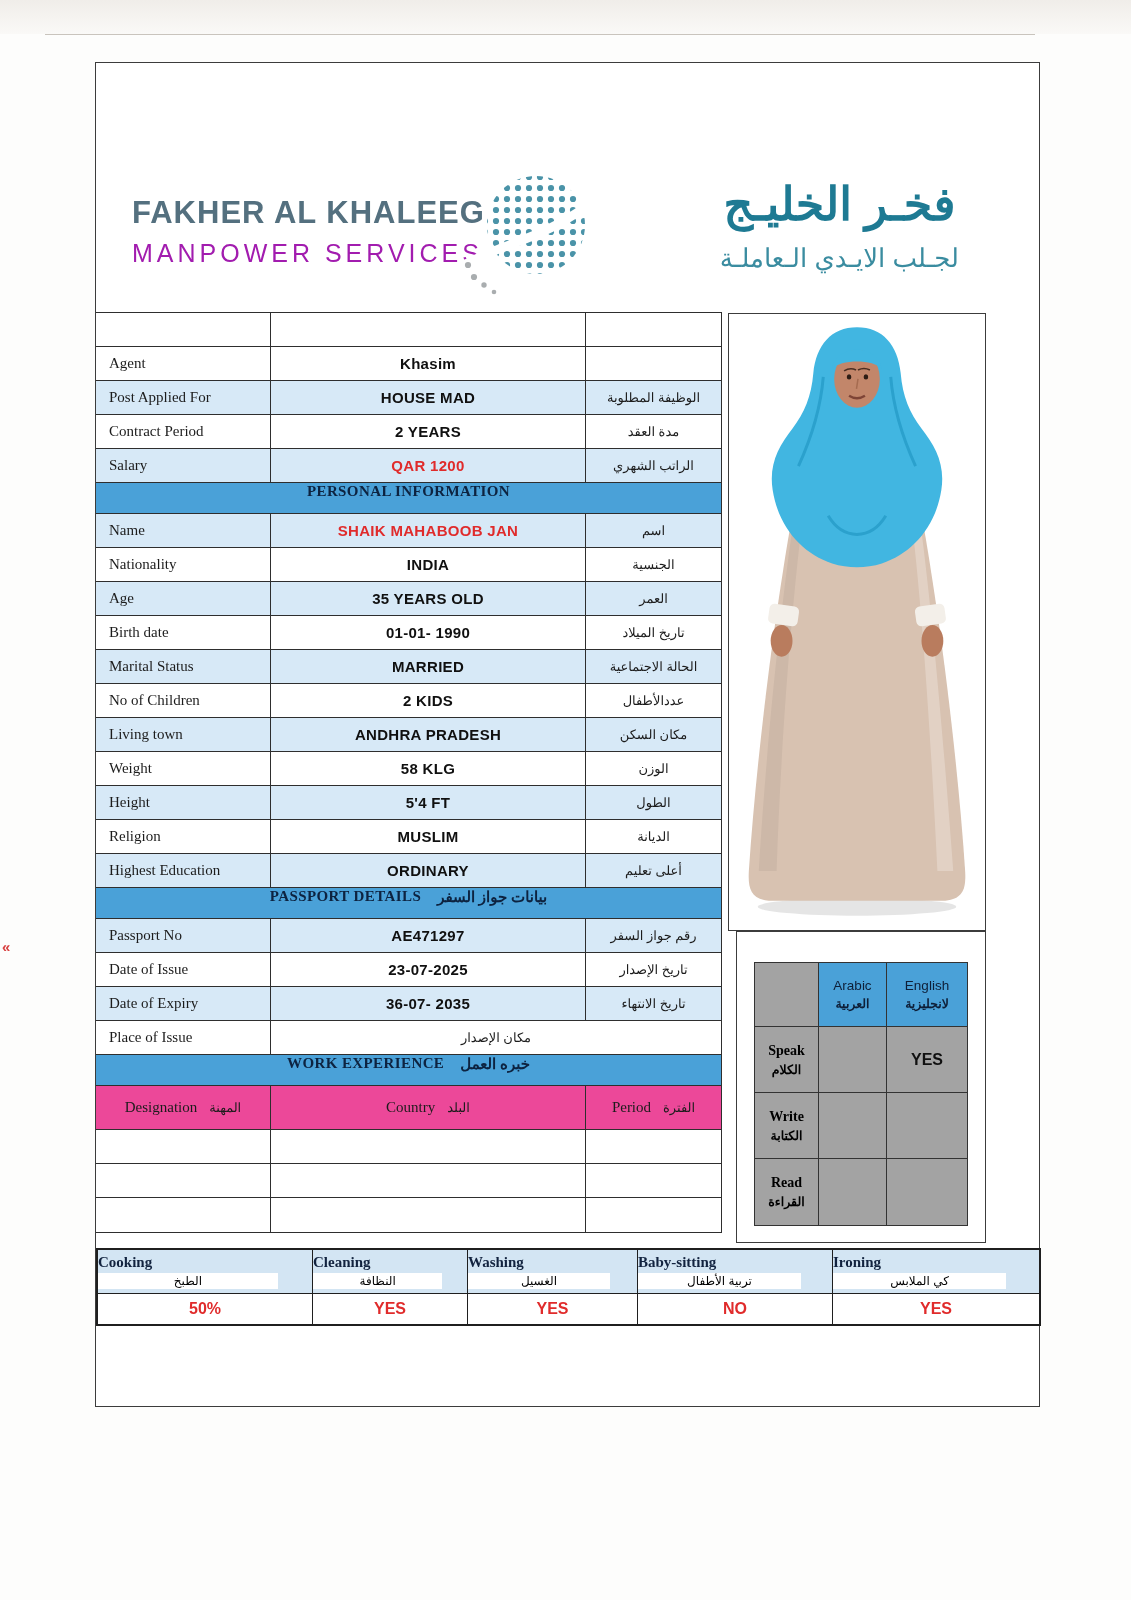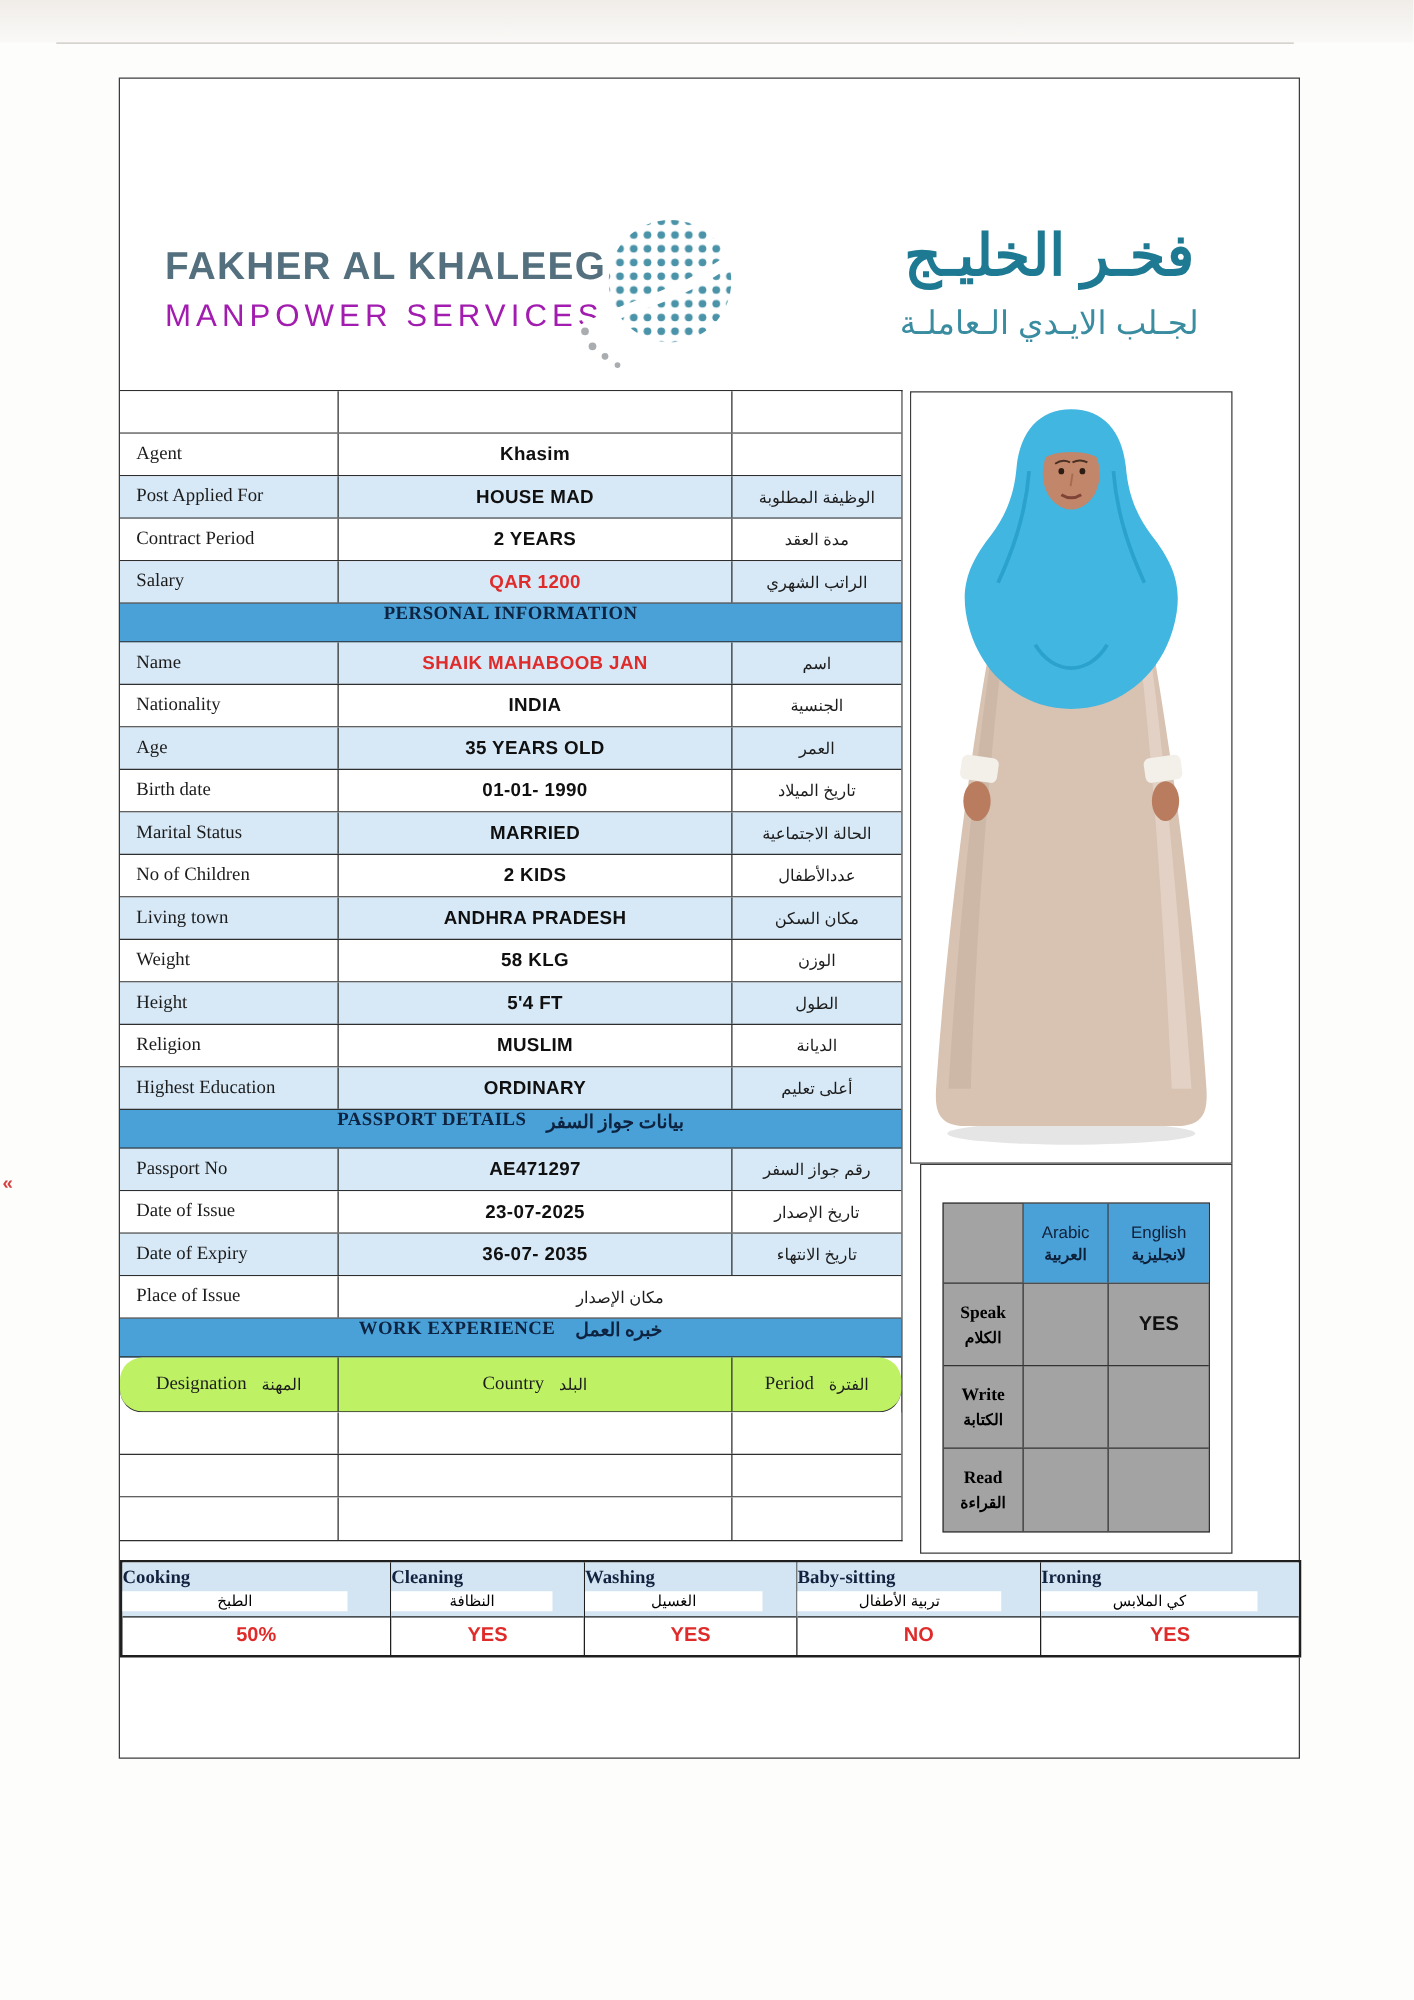--- a/index.html
+++ b/index.html
@@ -38,21 +38,21 @@
   .c1 { width: 175px; border-right: 1px solid #2e2e2e; }
   .c2 { width: 315px; border-right: 1px solid #2e2e2e; }
   .c3 { flex: 1; }
   .lab { padding-left: 13px; font-family: "Liberation Serif", serif; font-size: 15px; color: #1c1c1c; }
   .val { justify-content: center; font-weight: bold; font-size: 15px; color: #101010; letter-spacing: 0.3px; }
   .val.red { color: #e02b2b; }
   .arab { justify-content: center; font-size: 13px; color: #1c1c1c; direction: rtl; }
   .trow.section-header { background: #4aa1d8; justify-content: center; align-items: flex-start; gap: 16px;
                          height: 31px; font-family: "Liberation Serif", serif; font-weight: bold;
                          font-size: 15px; color: #0d2340; letter-spacing: 0.4px; }
-  .trow.we-cols { height: 44px; background: #bef264; border-radius: 18px; }
+  .trow.we-cols { height: 44px; background: #ec4899; }
   .wec { justify-content: center; gap: 12px; font-family: "Liberation Serif", serif;
          font-size: 15px; color: #1c1c1c; }
   .wec .ar-small { font-size: 13px; }
 
   
   .photo-box { position: absolute; left: 632px; top: 250px; width: 258px; height: 618px;
                border: 1px solid #3c3c3c; background: #fff; overflow: hidden; }
   .photo-box svg { display: block; }
 
   

